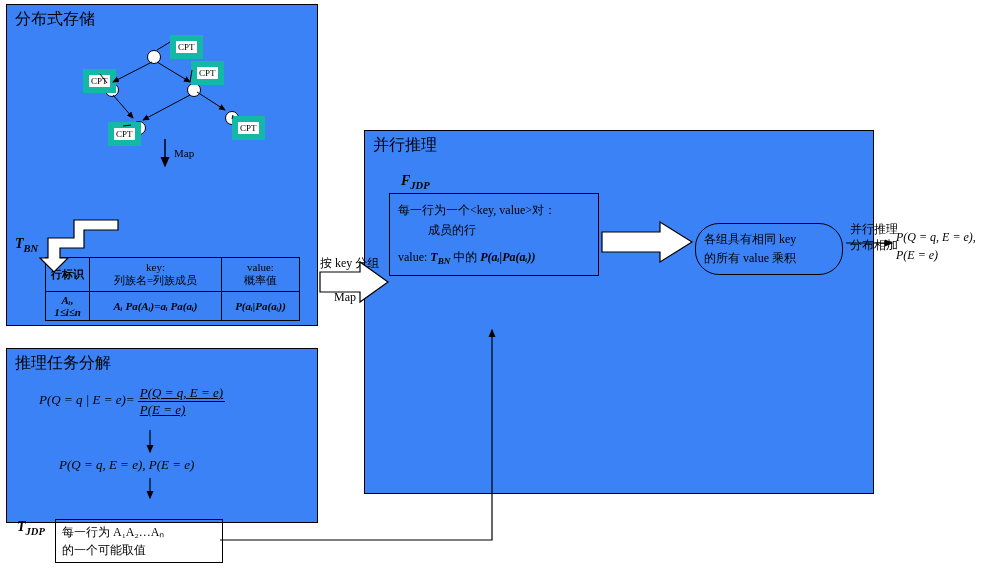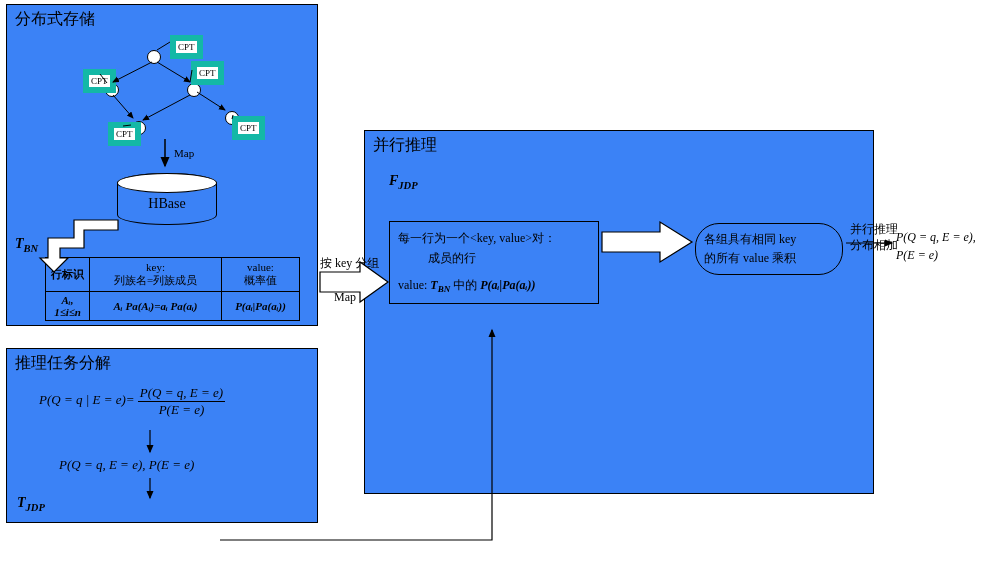--- a/index.html
+++ b/index.html
@@ -110,23 +110,20 @@
   <div class="node" style="left:180px; top:78px;"></div>
   <div class="node" style="left:125px; top:116px;"></div>
   <div class="node" style="left:218px; top:106px;"></div>
 
   <div class="cpt-box" style="left:163px; top:30px;">CPT</div>
   <div class="cpt-box" style="left:76px;  top:64px;">CPT</div>
   <div class="cpt-box" style="left:184px; top:56px;">CPT</div>
   <div class="cpt-box" style="left:101px; top:117px;">CPT</div>
   <div class="cpt-box" style="left:225px; top:111px;">CPT</div>
 
-  <div class="hbase-cyl" style="left:110px; top:168px;">
-    <div class="hbase-label">HBase</div>
-  </div>
 
   <div class="arrow-label" style="left:167px; top:142px; font-size:11px;">Map</div>
 
   <div class="tlabel" style="left:8px; top:231px;">
     <span>T</span><span class="sub">BN</span>
   </div>
 
   <table class="tbn" style="left:38px; top:252px;">
     <tbody>
         <tr>
@@ -150,42 +147,48 @@
     </tr>
   </tbody>
     </table>
 </div>
 
 <div class="panel" style="left:6px; top:348px; width:312px; height:175px;">
   <div class="panel-title">推理任务分解</div>
 
   <div style="position:absolute; left:32px; top:36px; font-family:'Times New Roman',serif; font-style:italic; font-size:13px;">
     <span>P(Q = q | E = e)=</span>
-    <span style="display:inline-block; vertical-align:middle; text-align:center;">
+    <span style="display:inline-block; vertical-align:middle; text-decoration:underline;">
       <span style="display:block; border-bottom:1px solid #000; padding:0 2px;">P(Q = q, E = e)</span>
       <span style="display:block; padding:0 2px;">P(E = e)</span>
     </span>
   </div>
 
   <div class="formula" style="position:absolute; left:52px; top:108px;">P(Q = q, E = e),  P(E = e)</div>
 
-  <div class="tlabel" style="left:10px; top:146px;text-align:right;">
+  <div class="tlabel" style="left:10px; top:170px;text-align:right;">
     <span>T</span><span class="sub">JDP</span>
   </div>
 
+  <div class="fbox" style="left:48px; top:170px; width:168px; padding:3px 6px; line-height:1.5;">
+    <div>
+      <span>每一行为 A₁A₂…Aₙ</span>
+    </div>
+    <div>的一个可能取值</div>
+  </div>
 </div>
 
 <div class="panel" style="left:364px; top:130px; width:510px; height:364px;">
   <div class="panel-title">并行推理</div>
 
-  <div class="tlabel" style="left:24px; top:42px;">
+  <div class="tlabel" style="left:36px; top:42px;">
     <span>F</span><span class="sub">JDP</span>
   </div>
 
-  <div class="fbox" style="left:24px; top:62px; width:210px;margin-top:28px;">
+  <div class="fbox" style="left:24px; top:62px; width:210px;">
     <div>每一行为一个&lt;key, value&gt;对：</div>
     <div style="padding-left:30px;">成员的行</div>
     <div style="margin-top:6px;">
       <span>value: </span><span class="ital bold">T</span><span class="ital bold sub">BN</span><span> 中的 </span><span class="ital bold">P(aᵢ|Pa(aᵢ))</span>
     </div>
   </div>
 
   <div class="fbox" style="left:330px; top:92px; width:148px; line-height:1.6;border-radius:24px;">
     <div>各组具有相同 key</div>
     <div>的所有 value 乘积</div>

